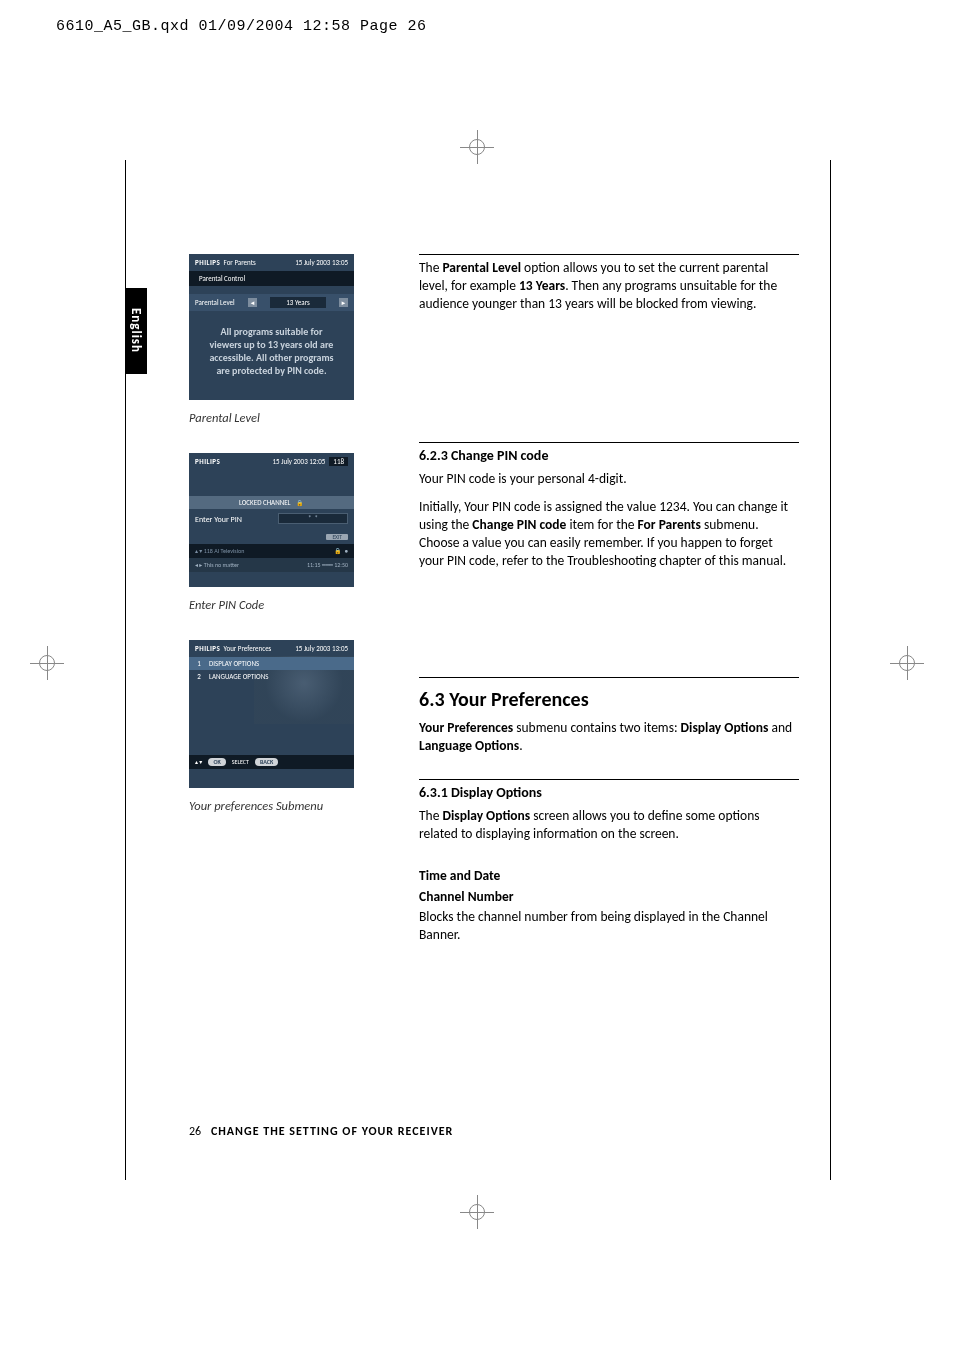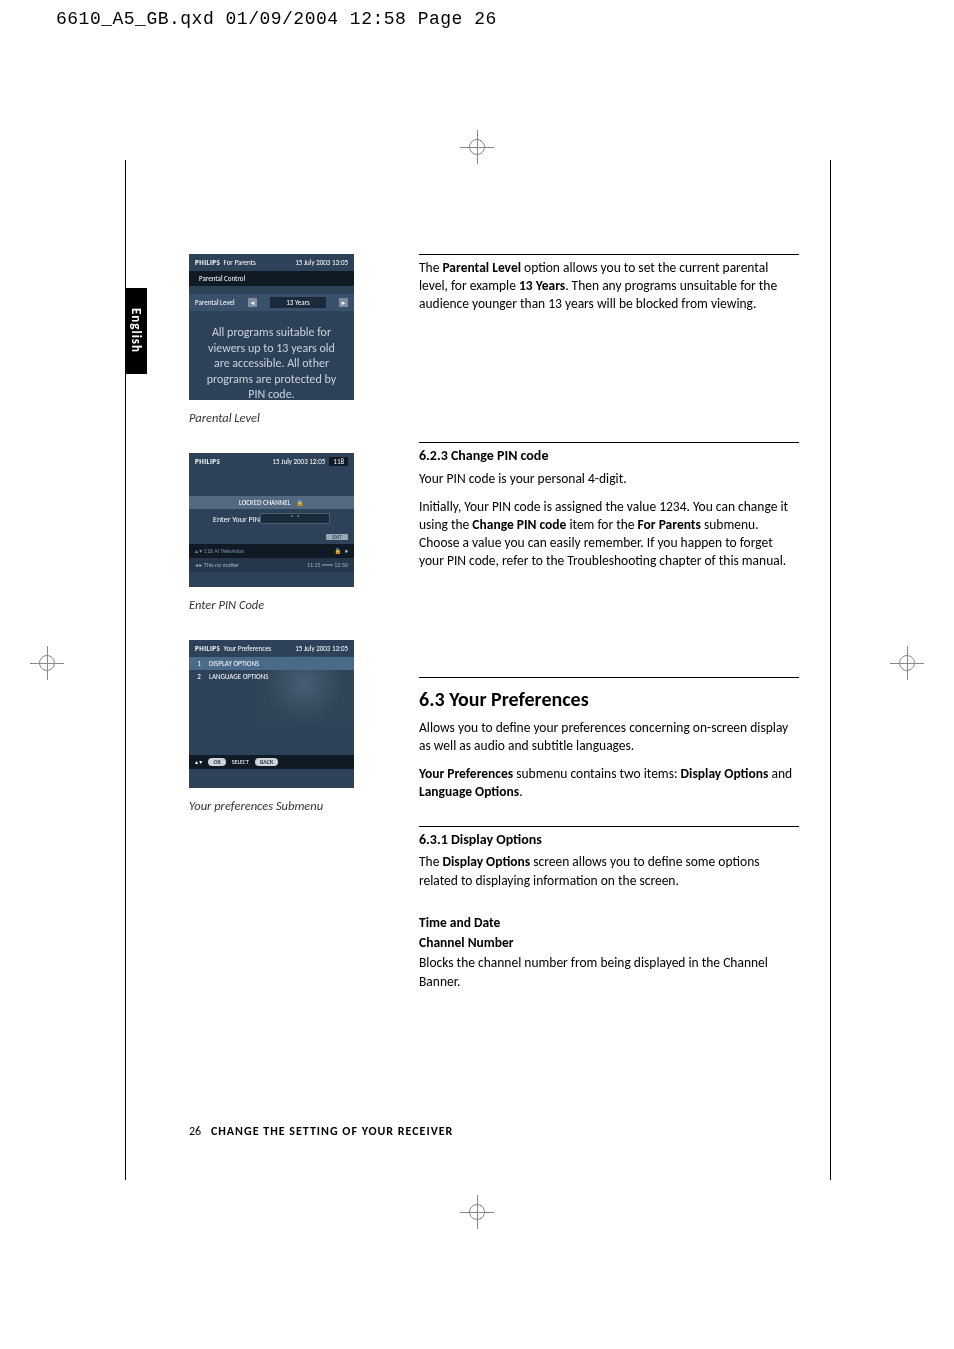--- a/index.html
+++ b/index.html
@@ -6,24 +6,24 @@
   body {
     font-family: "Gill Sans", "Gill Sans MT", Calibri, sans-serif;
     background: #fff;
     width: 954px;
     height: 1349px;
     position: relative;
     color: #000;
   }
   .slug {
     position: absolute;
-    top: 9px;
+    top: 18px;
     left: 56px;
     font-family: "Courier New", monospace;
-    font-size: 18px;
+    font-size: 15px;
     letter-spacing: 0.5px;
   }
   .crop-top, .crop-bottom {
     position: absolute;
     left: 50%;
     width: 34px;
     height: 34px;
     margin-left: -17px;
   }
   .crop-top { top: 130px; }
@@ -165,23 +165,24 @@
     align-items: center;
     padding: 3px 6px;
     background: #38506a;
     font-size: 7px;
   }
   .shot .lvl .arrow { background: rgba(255,255,255,0.35); width: 9px; height: 9px; display: inline-flex; align-items:center; justify-content:center; font-size:6px; }
   .shot .lvl .val { background: #1a2a3a; padding: 1px 16px; }
   .shot .note {
     text-align: center;
     padding: 14px 16px 24px;
-    font-size: 12px;
+    font-size: 10px;
     line-height: 1.3;
     color: #c8d2dc;
+    font-weight: bold;
   }
   .shot .btnrow {
     display: flex;
     justify-content: flex-end;
     gap: 4px;
     padding: 4px 6px;
   }
   .shot .pill {
     background: #d0d4d8;
     color: #2d4258;
@@ -198,23 +199,23 @@
     text-align: center;
     padding: 2px;
     font-size: 7px;
     display:flex;
     justify-content:center;
     gap:6px;
     align-items:center;
   }
   .shot2 .entry {
     display: flex;
-    justify-content: center;
-    align-items: center;
-    padding: 4px 20px 10px;
+    justify-content: space-between;
+    align-items: center;
+    padding: 4px 6px 10px;
   }
   .shot2 .field {
     background: #1a2a3a;
     border: 1px solid #4a5e72;
     width: 70px;
     height: 11px;
     display: inline-flex;
     align-items: center;
     justify-content: center;
     gap: 3px;
@@ -398,21 +399,20 @@
     <div class="sec-head">6.2.3   Change PIN code</div>
     <div class="para">Your PIN code is your personal 4-digit.</div>
     <div class="para">
       <span>Initially, Your PIN code is assigned the value 1234. You can change it using the </span><span class="bold">Change PIN code</span><span> item for the </span><span class="bold">For Parents</span><span> submenu. Choose a value you can easily remember. If you happen to forget your PIN code, refer to the Troubleshooting chapter of this manual.</span>
     </div>
 
     <div style="height:96px"></div>
 
     <div class="sec-rule"></div>
     <div class="sec-head big">6.3   Your Preferences</div>
-    <div class="para">Allows you to define your preferences concerning on-screen display as well as audio and subtitle languages.</div>
     <div class="para">
       <span class="bold">Your Preferences</span><span> submenu contains two items: </span><span class="bold">Display Options</span><span> and </span><span class="bold">Language Options</span><span>.</span>
     </div>
 
     <div class="hgap"></div>
     <div class="sec-rule"></div>
     <div class="sec-head">6.3.1   Display Options</div>
     <div class="para">
       <span>The </span><span class="bold">Display Options</span><span> screen allows you to define some options related to displaying information on the screen.</span>
     </div>

